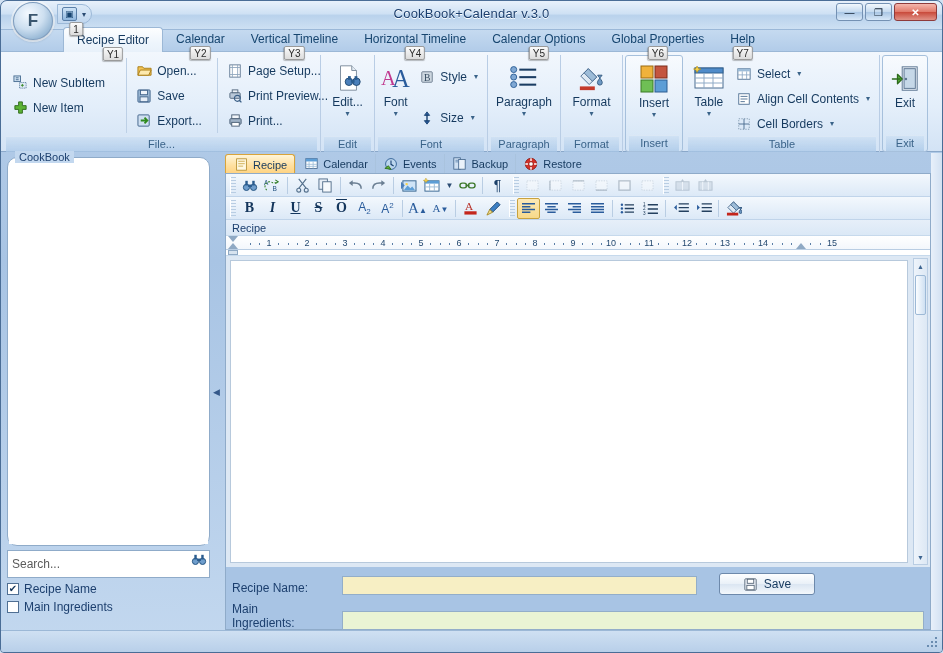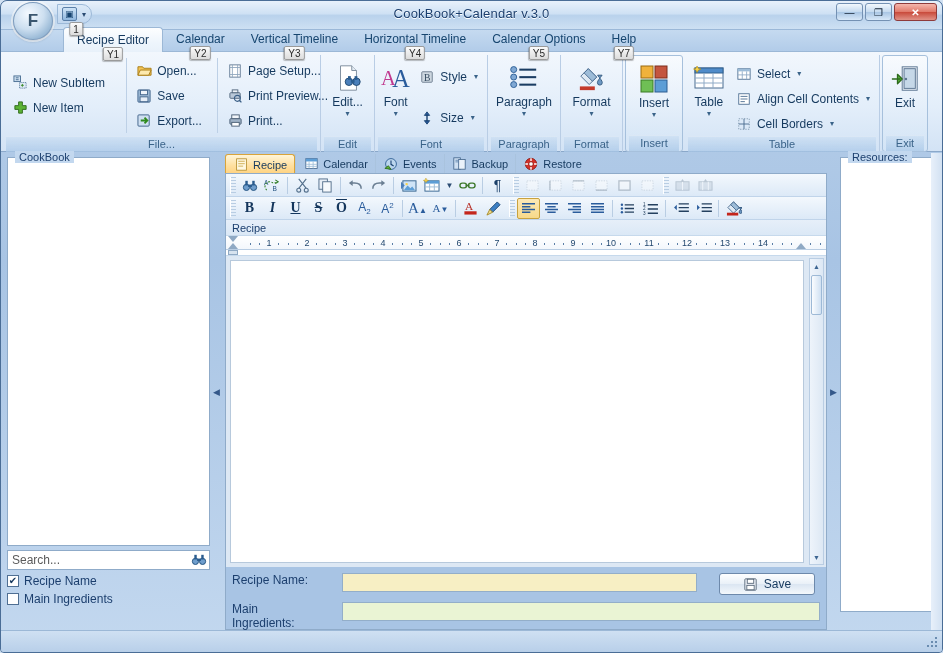--- a/index.html
+++ b/index.html
@@ -138,21 +138,21 @@
   .ico16{width:16px;height:16px;display:flex;align-items:center;justify-content:center;flex:0 0 16px;}
   .caret-inline{font-size:8px;color:#3a6389;margin-left:2px;}
 
   
   .main{
     position:absolute; left:0; right:0; top:152px; bottom:22px;
     display:flex;
   }
   .pane-left{ width:211px; padding:4px 2px 0 6px; position:relative;}
   .groupbox{
-    position:relative; border:1px solid #8fabc9; border-radius:0;
+    position:relative; border:1px solid #8fabc9; border-radius:10px;
     background:#ffffff;
   }
   .gb-title{
     position:absolute; top:-7px; left:7px; padding:0 4px;
     background:#c3d8ef; font-size:11px; color:#1c3f6e;
   }
   .splitter{
     width:9px; display:flex; align-items:center; justify-content:center;
     font-size:9px; color:#34588a; cursor:col-resize;
   }
@@ -215,37 +215,37 @@
   .ind-box{position:absolute;left:2px;top:14px;width:10px;height:5px;background:#d7e3ef;border:1px solid #8fa9c4;}
   .ind-right{position:absolute;top:7px;width:0;height:0;
     border-left:5px solid transparent;border-right:5px solid transparent;border-bottom:6px solid #8fa9c4;}
   .canvas{flex:1;position:relative;background:#dde8f4;}
   .page{position:absolute;left:4px;right:22px;top:4px;bottom:4px;background:#fff;border:1px solid #b7c9dc;}
   .vsb{position:absolute;right:2px;top:2px;bottom:2px;width:15px;
     background:linear-gradient(to right,#eef4fb,#dde8f4);border:1px solid #b9cde3;}
   .vsb-thumb{position:absolute;left:1px;right:1px;
     background:linear-gradient(to right,#fbfdff,#cfe0f2);border:1px solid #9db9d6;border-radius:2px;}
 
-  .formrow{display:flex;align-items:flex-start;padding:3px 6px 0 6px;gap:22px;}
+  .formrow{display:flex;align-items:flex-end;padding:3px 6px 0 6px;gap:22px;}
   .flabel{width:88px;font-size:12px;color:#1c3f6e;}
   .finput{
     flex:1;height:19px;border:1px solid #93aec9;background:#f7efc4;
     font-family:"Liberation Sans",sans-serif;font-size:12px;color:#222;padding:0 4px;
   }
   .finput.green{background:#eaf4d4;}
   .savebtn{
     width:96px;height:22px;display:flex;align-items:center;justify-content:center;gap:5px;
     border:1px solid #6d89ab;border-radius:3px;
     background:linear-gradient(#fdfeff,#eaf1f8 48%,#dbe6f2 52%,#f3f8fc);
     font-size:12px;color:#16395e;cursor:default;
   }
 
   .searchwrap{position:relative;margin-top:4px;}
   .searchinput{
-    width:100%;height:20px;border:1px solid #8fabc9;background:#fff;
+    width:100%;height:28px;border:1px solid #8fabc9;background:#fff;
     font-family:"Liberation Sans",sans-serif;font-size:12px;color:#0369a1;padding:0 22px 0 4px;
   }
   .searchinput::placeholder{color:#5b5b5b;}
   .search-ico{position:absolute;right:3px;top:2px;}
   .chkrow{display:flex;align-items:center;gap:5px;margin-top:4px;font-size:12px;color:#1c3f6e;}
   .chk{
     width:12px;height:12px;border:1px solid #4f6f93;background:#fff;
     display:flex;align-items:center;justify-content:center;font-size:10px;color:#14365c;line-height:10px;
   }
 
@@ -312,20 +312,24 @@
       <span>Vertical Timeline</span>
       <span class="keytip">Y3</span>
     </div>
     <div class="rtab">
       <span>Horizontal Timeline</span>
       <span class="keytip">Y4</span>
     </div>
     <div class="rtab">
       <span>Calendar Options</span>
       <span class="keytip">Y5</span>
+    </div>
+    <div class="rtab">
+      <span>Global Properties</span>
+      <span class="keytip">Y6</span>
     </div>
     <div class="rtab">
       <span>Help</span>
       <span class="keytip">Y7</span>
     </div>
   </div>
 
   <div class="ribbon">
 
     <div class="group" style="width:318px">
@@ -1024,25 +1028,19 @@
           <div class="formrow" style="padding-top:7px">
             <span class="flabel">Main Ingredients:</span>
             <input class="finput green" value="" style="">
           </div>
         </div>
       </div>
     </div>
 
     <div class="splitter">▶</div>
 
-    <div class="pane-right">
-      <div class="groupbox" style="height:455px">
-        <div class="gb-title">Resources:</div>
-        <div style="position:absolute;left:0;top:0;right:0;bottom:0;margin:6px 1px 1px 1px;background:#fff;"></div>
-      </div>
-    </div>
     <div class="scroll-side"></div>
   </div>
 
   <div class="statusbar">
     <div class="grip-corner"></div>
   </div>
 </div>
 
 </body></html>

